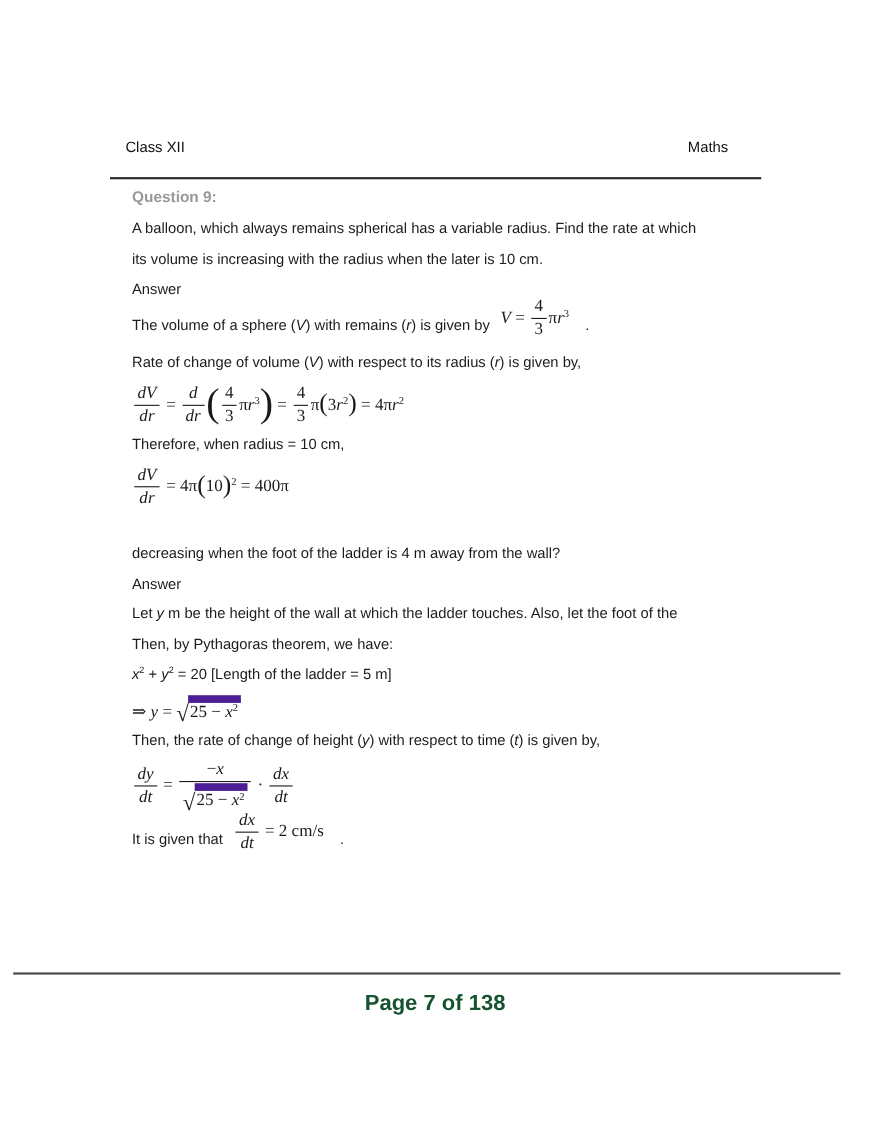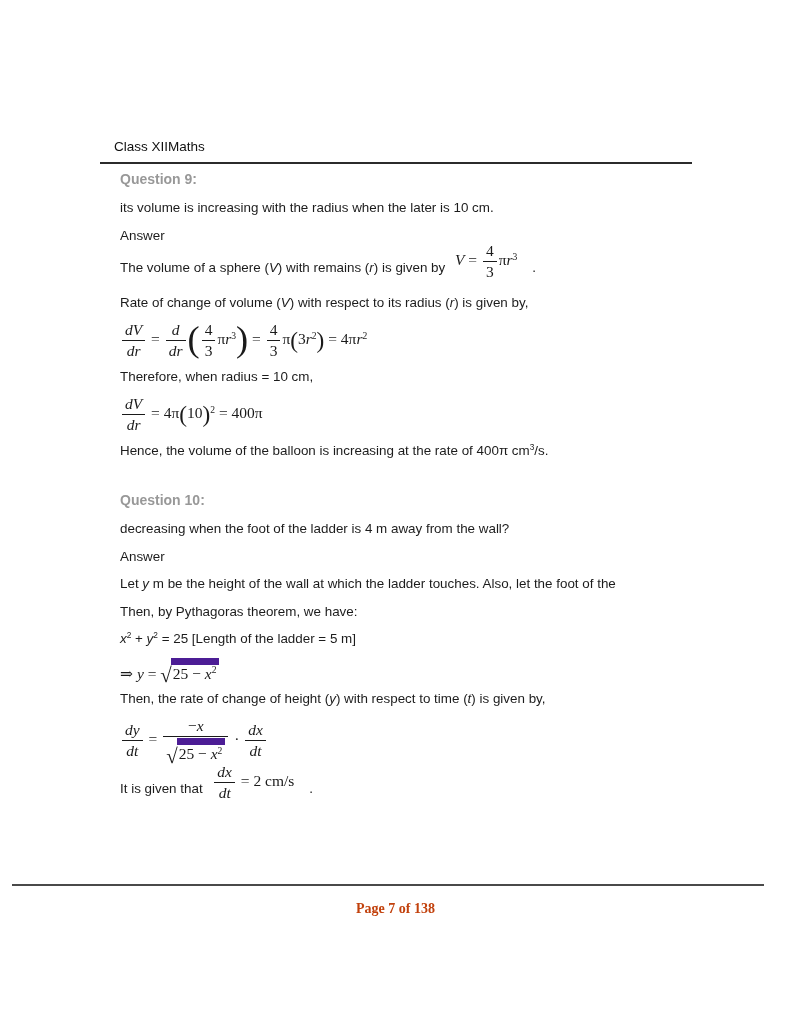--- a/index.html
+++ b/index.html
@@ -1,22 +1,22 @@
 <!DOCTYPE html>
 <html><head>
 <meta charset="utf-8">
 <style>
   html,body{margin:0;padding:0;background:#ffffff;}
   .page{position:relative;width:791px;height:1024px;background:#fff;overflow:hidden;
         font-family:"Liberation Sans","DejaVu Sans",sans-serif;color:#1c1c1c;}
 
   
   .header{position:absolute;top:126px;left:100px;width:592px;display:flex;
-          align-items:flex-end;
-          border-bottom:2px solid #2b2b2b;padding-bottom:8px;font-size:13.5px;color:#111;margin-top:13px;}
+          justify-content:space-between;align-items:flex-end;
+          border-bottom:2px solid #2b2b2b;padding-bottom:20px;font-size:13.5px;color:#111;}
   .h-left{margin-left:14px;}
   .h-right{margin-right:30px;}
 
   
   .content{position:absolute;left:120px;top:0;width:560px;font-size:13.4px;}
   .sec{position:absolute;left:0;width:100%;}
   .sec-q9{top:168px;}
   .sec-q10{top:489px;}
   .qhead{font-weight:bold;color:#989898;font-size:14px;line-height:22px;margin-bottom:4px;}
   .tline{line-height:27.5px;white-space:nowrap;}
@@ -35,63 +35,62 @@
   .paren-m{font-size:1.5em;font-weight:300;vertical-align:middle;line-height:0;position:relative;top:-1px;}
   .sqrt{display:inline-block;white-space:nowrap;}
   .sqrt .rad{display:inline-block;font-size:1.35em;line-height:0;vertical-align:middle;position:relative;top:0px;margin-right:-1px;}
   .sqrt .radbody{display:inline-block;border-top:7px solid #4c1d95;padding:0 3px 0 2px;}
   .tail{margin-left:5px;}
   .given{margin-top:6px;}
 
   
   .footline{position:absolute;top:884px;left:12px;width:752px;border-top:2px solid #4a4a4a;}
   .pagenum{position:absolute;top:901px;left:0;width:791px;text-align:center;
-           font-weight:bold;font-size:14px;color:#c2410c;font-family:Liberation Serif, serif;}
+           font-weight:bold;font-size:20px;color:#14532d;}
 </style>
 </head>
 <body>
 
 <div class="page">
 
   <div class="header">
     <span class="h-left">Class XII</span>
     <span class="h-right">Maths</span>
   </div>
 
   <div class="content">
 
     <section class="sec sec-q9">
       <div class="qhead">Question 9:</div>
       <div class="para">
+          <div class="tline"><span>A balloon, which always remains spherical has a variable radius. Find the rate at which</span></div>
           <div class="tline"><span>its volume is increasing with the radius when the later is 10 cm.</span></div>
         </div>
       <div class="para tline">Answer</div>
       <div class="para tline">
         <span><span>The volume of a sphere (</span><span class="it">V</span><span>) with remains (</span><span class="it">r</span><span>) is given by</span></span>
         <span class="formula finline"><span class="it">V</span><span> = </span><span class="frac"><span class="num"><span>4</span></span><span class="den"><span>3</span></span></span><span>π</span><span class="it">r</span><sup>3</sup></span>
         <span class="tail">.</span>
       </div>
       <div class="para tline"><span>Rate of change of volume (</span><span class="it">V</span><span>) with respect to its radius (</span><span class="it">r</span><span>) is given by,</span></div>
       <div class="formula fblock"><span class="frac"><span class="num"><span class="it">dV</span></span><span class="den"><span class="it">dr</span></span></span><span> = </span><span class="frac"><span class="num"><span class="it">d</span></span><span class="den"><span class="it">dr</span></span></span><span class="paren-l">(</span><span class="frac"><span class="num"><span>4</span></span><span class="den"><span>3</span></span></span><span>π</span><span class="it">r</span><sup>3</sup><span class="paren-l">)</span><span> = </span><span class="frac"><span class="num"><span>4</span></span><span class="den"><span>3</span></span></span><span>π</span><span class="paren-m">(</span><span>3</span><span class="it">r</span><sup>2</sup><span class="paren-m">)</span><span> = 4π</span><span class="it">r</span><sup>2</sup></div>
       <div class="para tline"><span>Therefore, when radius = 10 cm,</span></div>
       <div class="formula fblock"><span class="frac"><span class="num"><span class="it">dV</span></span><span class="den"><span class="it">dr</span></span></span><span> = 4π</span><span class="paren-m">(</span><span>10</span><span class="paren-m">)</span><sup>2</sup><span> = 400π</span></div>
-      <div class="para tline"><span>Hence, the volume of the balloon is increasing at the rate of 400π cm</span><sup>3</sup><span>/s.</span></div>
     </section>
 
     <section class="sec sec-q10">
-      <div class="qhead">Question 10:</div>
       <div class="para">
           <div class="tline"><span>decreasing when the foot of the ladder is 4 m away from the wall?</span></div>
         </div>
       <div class="para tline">Answer</div>
       <div class="para">
           <div class="tline"><span>Let </span><span class="it">y</span><span> m be the height of the wall at which the ladder touches. Also, let the foot of the</span></div>
         </div>
       <div class="para tline"><span>Then, by Pythagoras theorem, we have:</span></div>
-      <div class="para tline"><span class="it">x</span><sup>2</sup><span> + </span><span class="it">y</span><sup>2</sup><span> = 25 [Length of the ladder = 5 m]</span></div>
+      <div class="para tline"><span class="it">x</span><sup>2</sup><span> + </span><span class="it">y</span><sup>2</sup><span> = 20 [Length of the ladder = 5 m]</span></div>
       <div class="formula fblock"><span>⇒ </span><span class="it">y</span><span> = </span><span class="sqrt"><span class="rad">√</span><span class="radbody"><span>25 − </span><span class="it">x</span><sup>2</sup></span></span></div>
       <div class="para tline"><span>Then, the rate of change of height (</span><span class="it">y</span><span>) with respect to time (</span><span class="it">t</span><span>) is given by,</span></div>
       <div class="formula fblock"><span class="frac"><span class="num"><span class="it">dy</span></span><span class="den"><span class="it">dt</span></span></span><span> = </span><span class="frac"><span class="num"><span>−</span><span class="it">x</span></span><span class="den"><span class="sqrt"><span class="rad">√</span><span class="radbody"><span>25 − </span><span class="it">x</span><sup>2</sup></span></span></span></span><span> · </span><span class="frac"><span class="num"><span class="it">dx</span></span><span class="den"><span class="it">dt</span></span></span></div>
       <div class="para tline given">
         <span><span>It is given that </span></span>
         <span class="formula finline"><span class="frac"><span class="num"><span class="it">dx</span></span><span class="den"><span class="it">dt</span></span></span><span> = 2 cm/s</span></span>
         <span class="tail">.</span>
       </div>
     </section>
 

